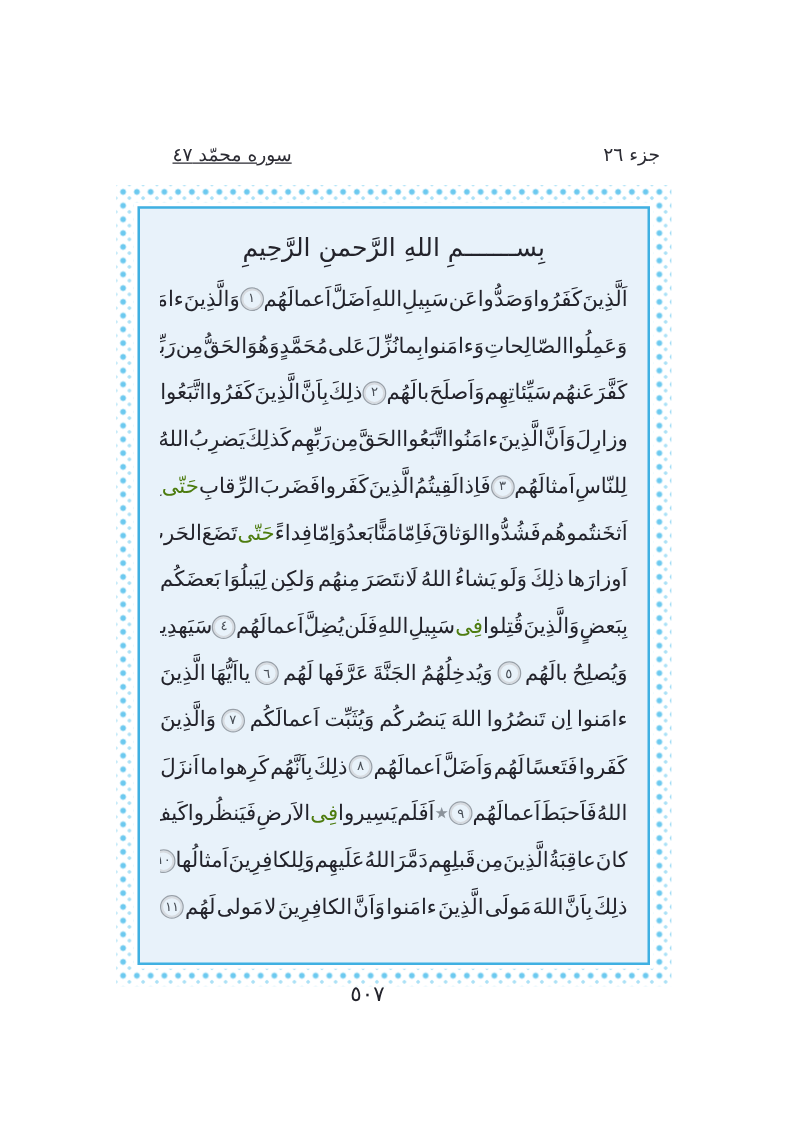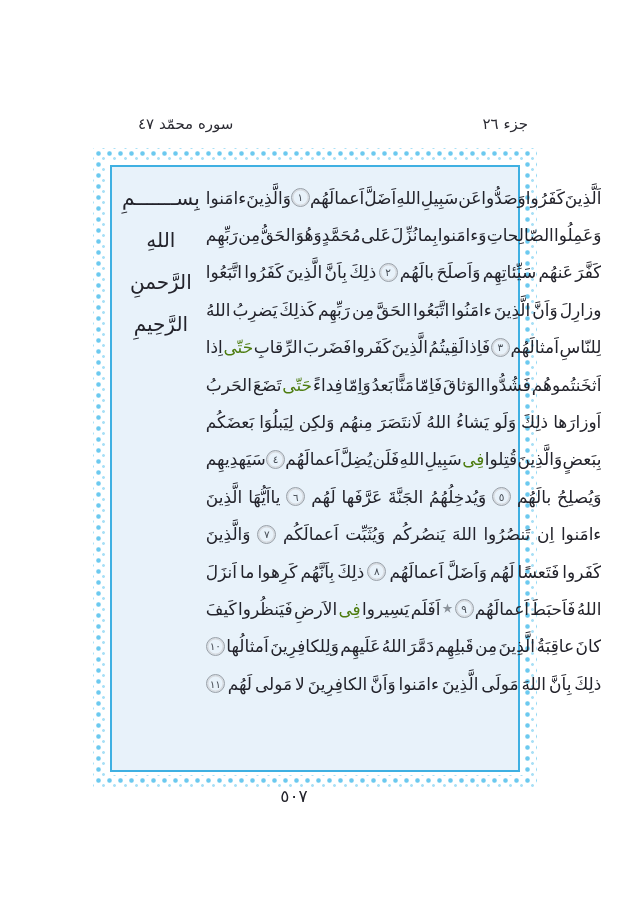--- a/index.html
+++ b/index.html
@@ -8,37 +8,37 @@
     background:#ffffff;
     font-family:"DejaVu Sans",sans-serif;
     overflow:hidden;
   }
   
   .runhead{
     position:absolute;top:112px;height:24px;line-height:24px;
     font-size:15px;color:#2b2b33;direction:rtl;
   }
   .runhead.juz{right:112px;text-align:right;}
-  .runhead.surah{left:138px;}
+  .runhead.surah{left:138px;text-decoration:underline;}
   
   .frame{
     position:absolute;left:93px;top:148px;width:444px;height:641px;
     box-sizing:border-box;padding:17px;
     background:
       radial-gradient(circle, #6cc9ef 1.7px, rgba(122,208,242,.50) 2.3px, transparent 3px) 0 0/11px 11px,
       radial-gradient(circle, #a9e0f6 1.1px, transparent 1.7px) 5px 5px/11px 11px,
       #ffffff;
   }
   .frame-inner{
     width:100%;height:100%;box-sizing:border-box;
     background:#e8f2fa;
     border:2.5px solid #3fb0e2;
     box-shadow:0 0 0 3px #ffffff;
     padding:10px 10px 0 10px;
-    display:flex;flex-direction:row;
+    display:flex;flex-direction:column;
   }
   
   .bismillah{
     direction:rtl;text-align:center;
     font-size:20px;color:#23232b;
     height:42px;line-height:42px;
     letter-spacing:0;
   }
   
   .lines{flex:1;display:flex;flex-direction:column;padding:2px 6px 0 6px;}

